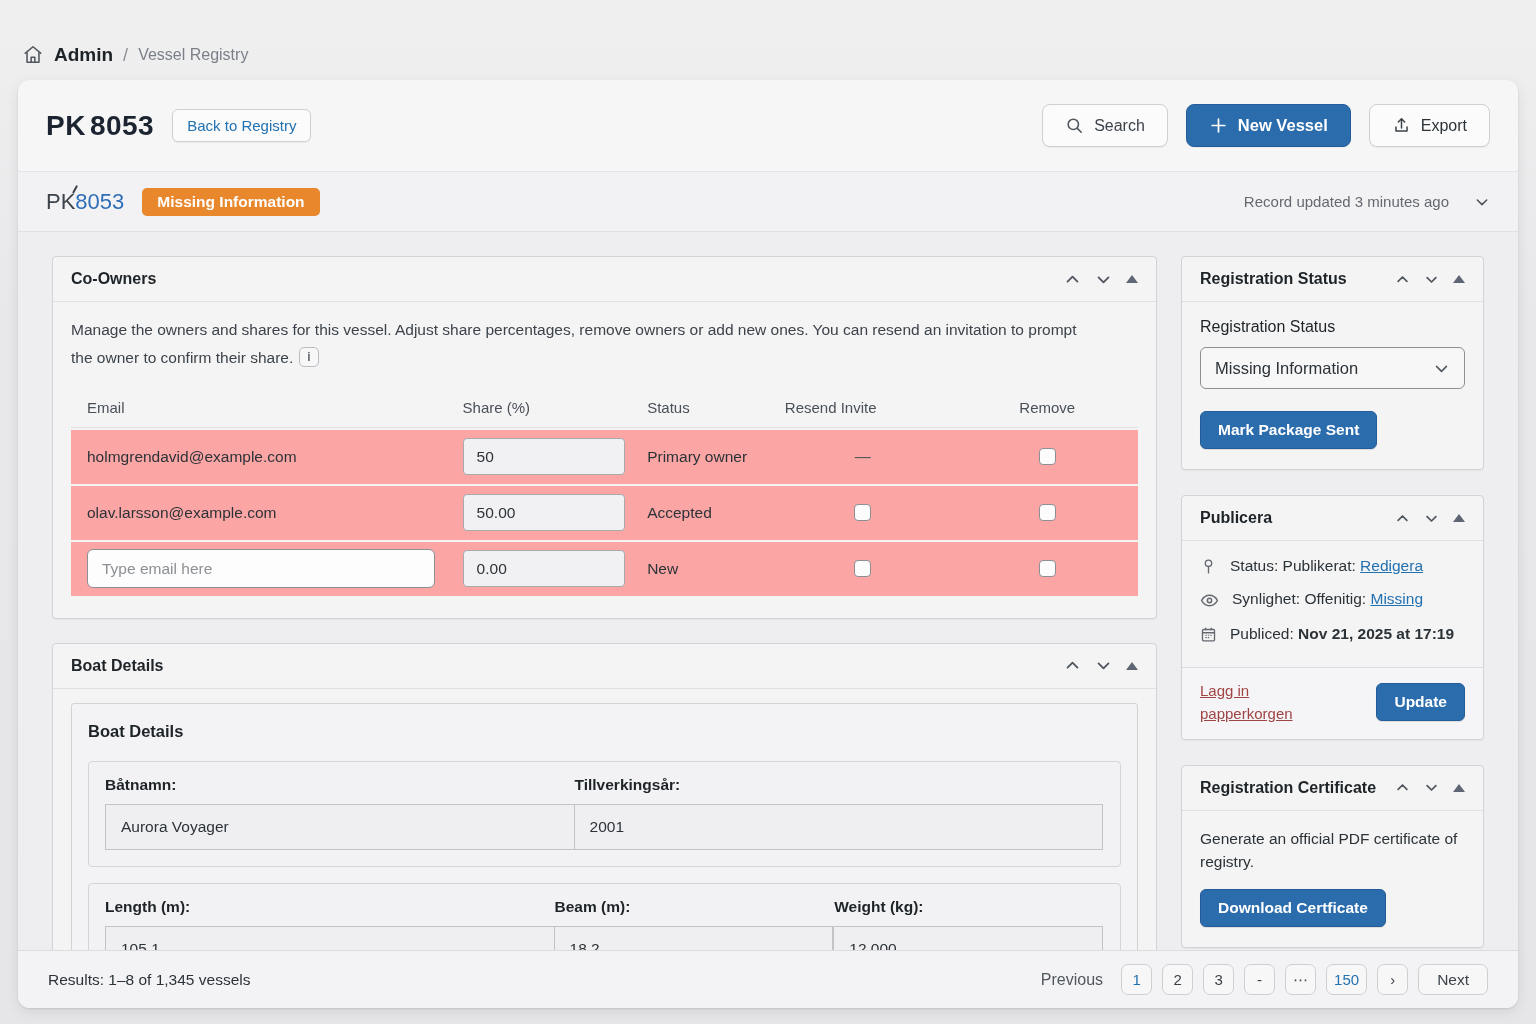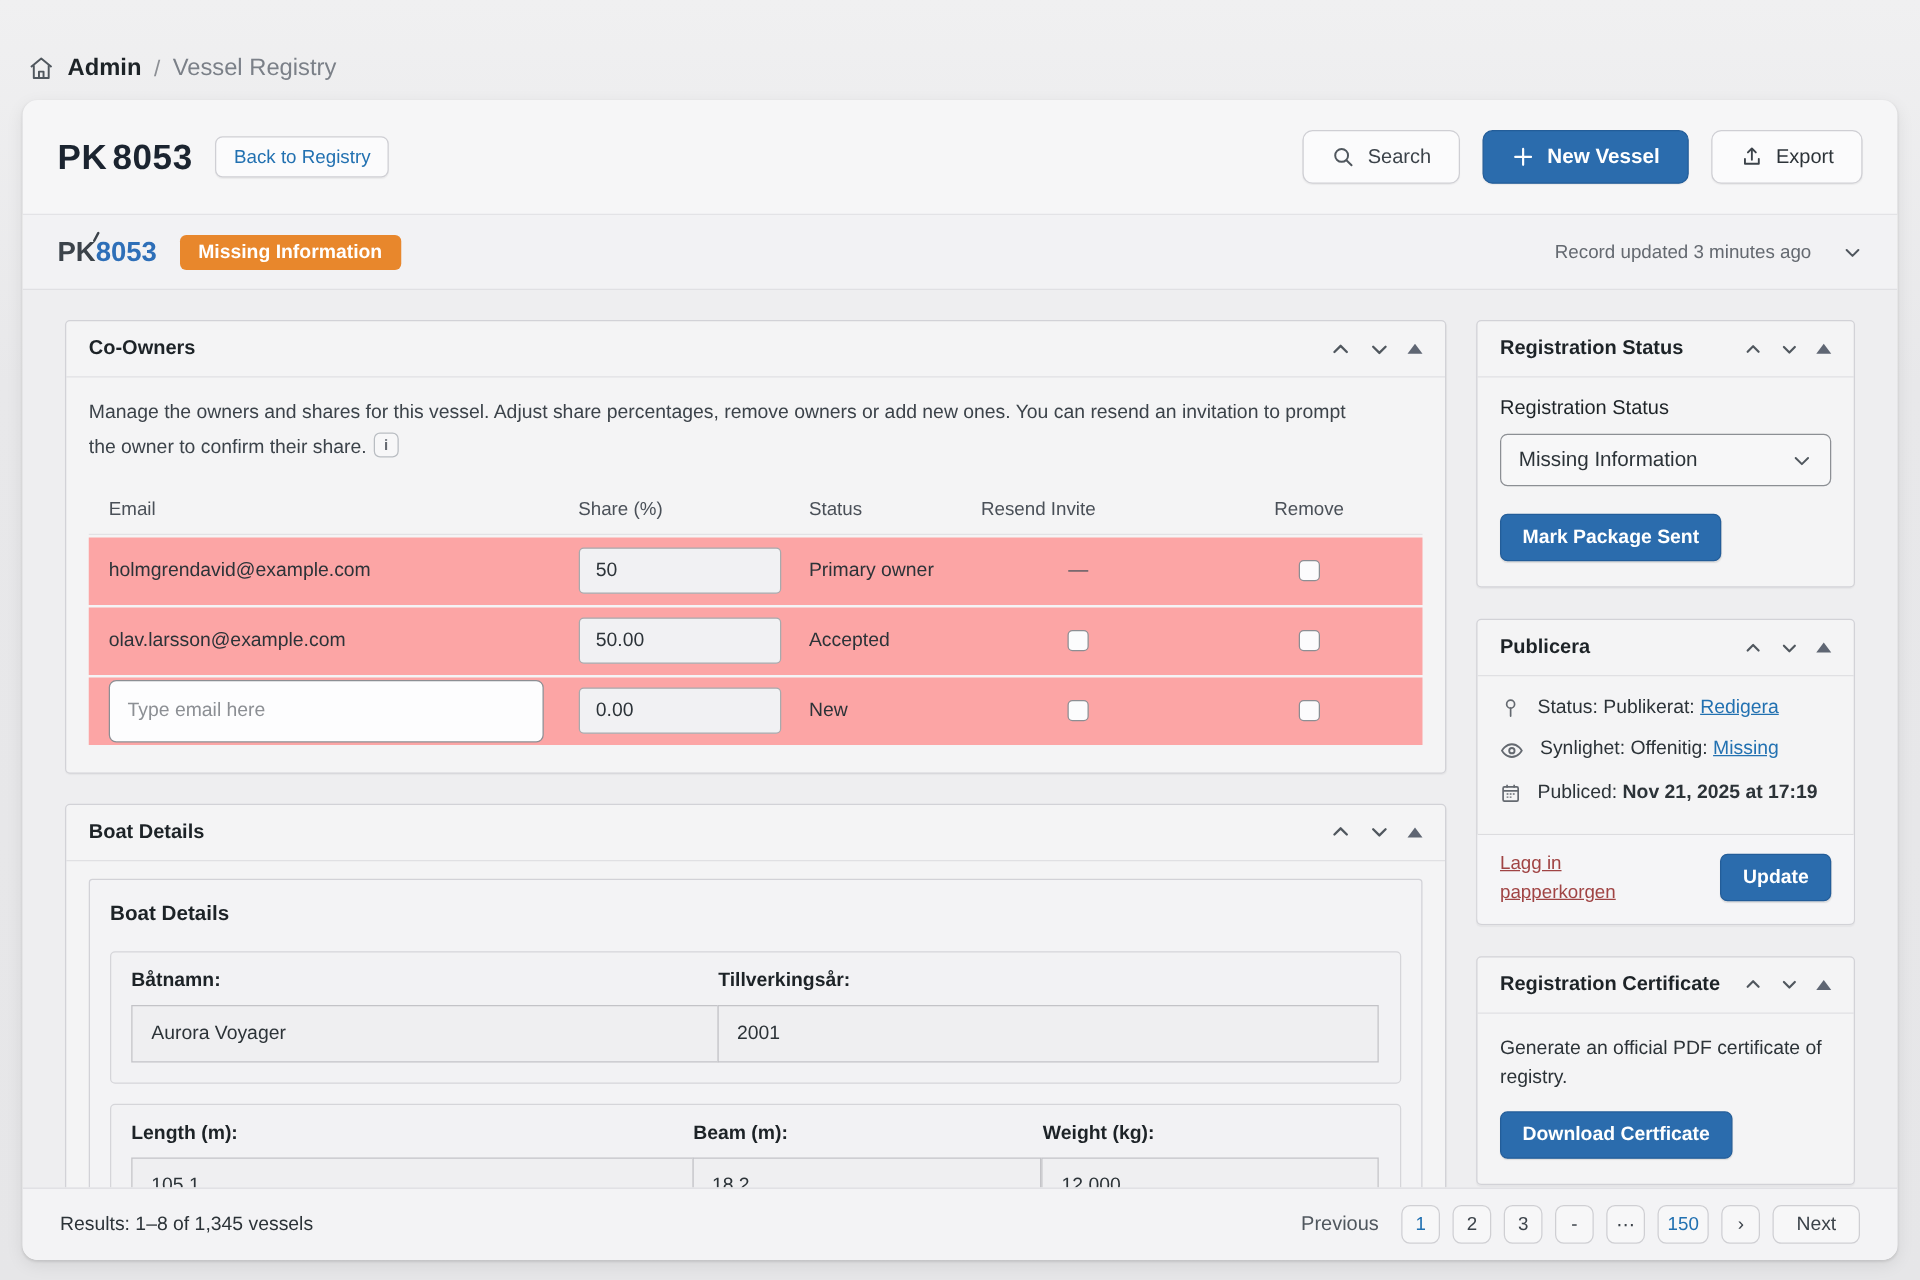--- a/index.html
+++ b/index.html
@@ -9,21 +9,21 @@
     background:linear-gradient(180deg,#f0f0f1 0%,#e8e8ea 30%,#e6e6e8 100%);
     color:#2c3338;
   }
   .page { width:1536px; height:1024px; position:relative; }
 
   
   .breadcrumb { display:flex; align-items:center; gap:10px; padding:30px 0 0 22px; height:80px; }
   .breadcrumb .home { color:#50575e; display:flex; }
   .breadcrumb .bc-admin { font-size:19px; font-weight:700; color:#1d2327; }
   .breadcrumb .bc-sep { font-size:18px; color:#8c8f94; }
-  .breadcrumb .bc-page { font-size:19px; color:#7b8088; }
+  .breadcrumb .bc-page { font-size:16px; color:#7b8088; }
 
   
   .card {
     position:absolute; left:18px; right:18px; top:80px; height:928px;
     background:#f6f6f7; border-radius:12px;
     box-shadow:0 1px 2px rgba(0,0,0,.10), 0 4px 14px rgba(0,0,0,.08);
     overflow:hidden; display:flex; flex-direction:column;
   }
 
   
@@ -37,21 +37,21 @@
   .btn-back { font-size:15px; color:#2271b1; padding:7px 14px; border-radius:6px; }
   .header-actions { margin-left:auto; display:flex; gap:18px; align-items:center; }
   .btn-search { padding:11px 22px; color:#3c434a; }
   .btn-primary { background:#2b6cad; border-color:#235d99; color:#fff; font-weight:600; }
   .btn-newvessel { padding:11px 22px; font-size:16.5px; }
   .btn-export { padding:11px 22px; }
 
   
   .status-row { height:60px; flex:none; display:flex; align-items:center; padding:0 28px; gap:18px;
                 background:#f2f2f4; border-bottom:1px solid #e0e0e3; }
-  .record-id { font-size:22px; font-weight:700; color:#3c434a; }
+  .record-id { font-size:22px; font-weight:400; color:#3c434a; }
   .record-id .num { color:#2e6fb8; position:relative; }
   .record-id .num::before { content:""; position:absolute; left:-1px; top:-4px; width:2px; height:9px;
                             background:#3c434a; transform:rotate(28deg); border-radius:1px; }
   .badge { background:#e8872c; color:#fff; font-weight:700; font-size:15.5px; padding:5px 15px; border-radius:5px; }
   .updated { margin-left:auto; display:flex; align-items:center; gap:25px; color:#646970; font-size:15px; }
 
   
   .content { height:718px; flex:none; overflow:hidden; display:flex; gap:24px; padding:24px 34px; background:#eeeef0; }
   .main-col { flex:1; display:flex; flex-direction:column; gap:24px; min-width:0; }
   .sidebar { width:303px; flex:none; display:flex; flex-direction:column; gap:25px; }
@@ -73,21 +73,21 @@
   .co-table { margin-top:16px; }
   .co-row { display:grid; grid-template-columns:35.2% 17.3% 12.9% 17.6% 17%; align-items:center; }
   .co-head { padding:11px 0; border-bottom:1px solid #e2e2e5; }
   .co-head .cell { font-size:15px; color:#4a5058; }
   .co-data { background:#fca5a5; min-height:54px; margin-top:2px; }
   .cell { padding-left:16px; }
   .cell-email { font-size:15.5px; color:#2c3338; }
   .cell-center { display:flex; justify-content:center; padding-left:0; }
   .share-input { width:162px; height:37px; background:#f1f1f3; border:1px solid #a7aaad; border-radius:4px;
                  padding:0 13px; font-size:15.5px; color:#2c3338; font-family:inherit; }
-  .email-input { width:348px; height:50px; background:#fdfdfe; border:1px solid #8c8f94; border-radius:6px;
+  .email-input { width:348px; height:39px; background:#fdfdfe; border:1px solid #8c8f94; border-radius:6px;
                  padding:0 14px; font-size:15.5px; color:#2c3338; font-family:inherit; }
   .email-input::placeholder { color:#8c8f94; }
   .cell-status { font-size:15.5px; color:#2c3338; }
   .dash { color:#50575e; font-size:16px; }
   .cbx { appearance:none; width:17px; height:17px; border:1px solid #8c8f94; border-radius:4px;
          background:#fcfcfd; cursor:pointer; }
 
   
   .inner-card { border:1px solid #d2d2d7; background:#f3f3f5; border-radius:3px; padding:18px 16px 20px; }
   .inner-title { font-size:16.5px; font-weight:700; color:#1d2327; margin-bottom:20px; }

